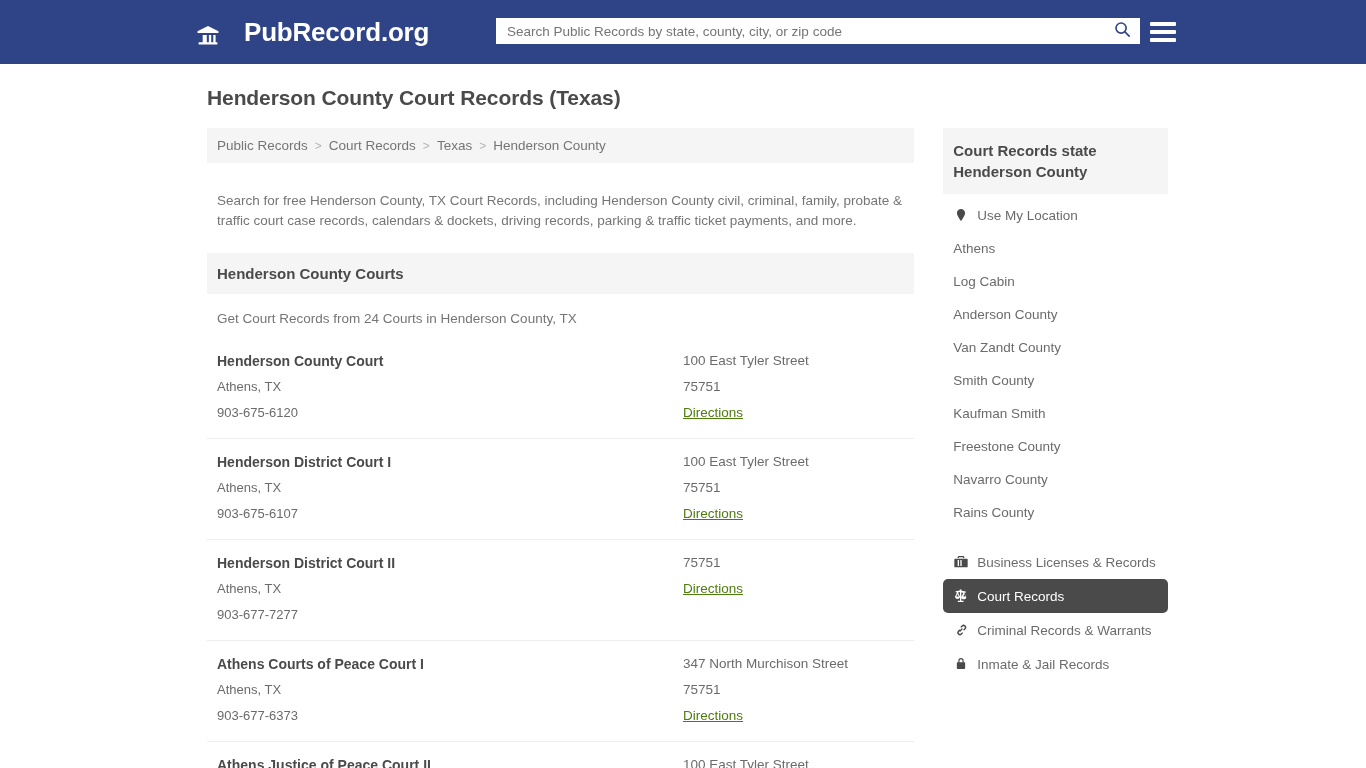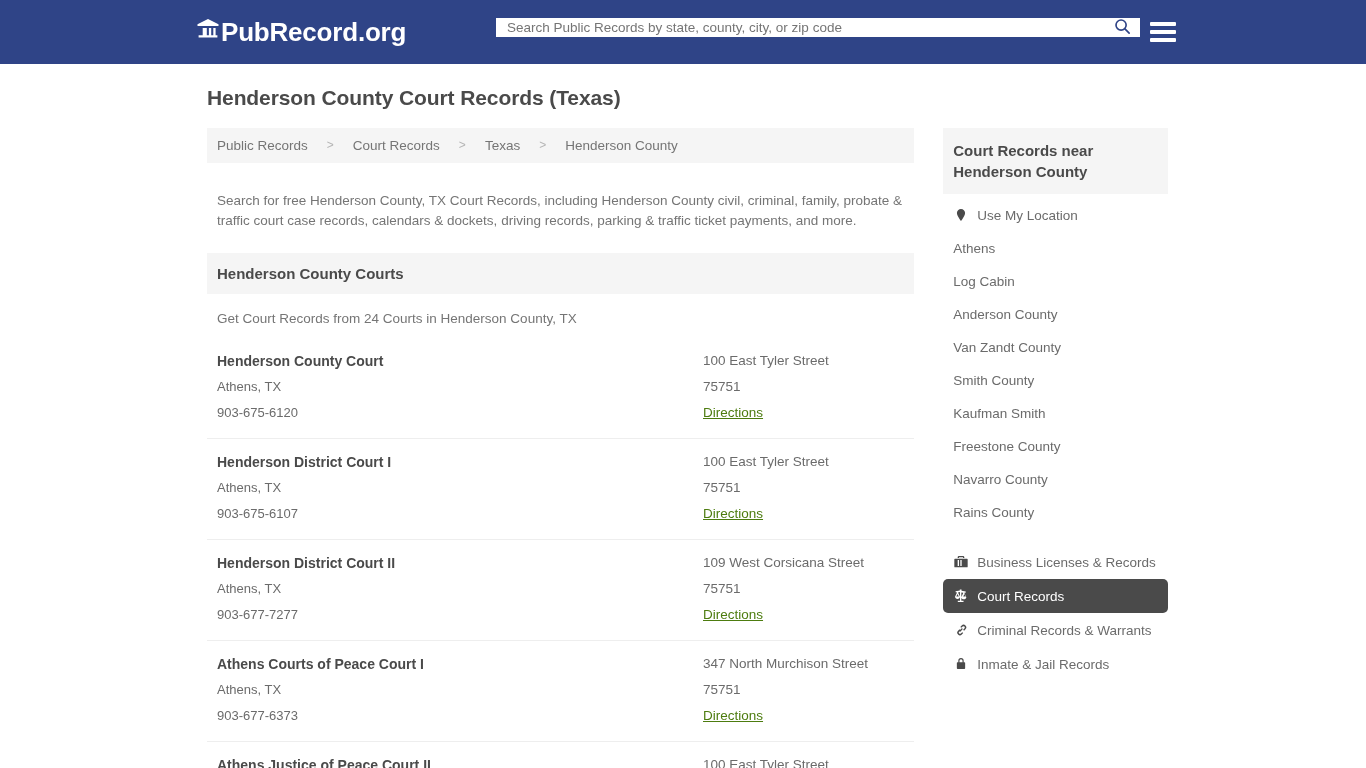--- a/index.html
+++ b/index.html
@@ -16,41 +16,41 @@
   
   .site-header {
     height: 64px;
     background: #2f4487;
     display: flex;
     align-items: center;
     position: relative;
   }
   .brand {
     display: flex;
-    align-items: flex-start;
-    gap: 1px;
+    align-items: flex-end;
+    gap: 24px;
     margin-left: 196px;
     text-decoration: none;
     cursor: pointer;
   }
   .brand-icon { display: block; width: 24px; height: 24px; }
   .brand-text {
     color: #ffffff;
     font-size: 26px;
     font-weight: bold;
     letter-spacing: -0.2px;
     white-space: nowrap;
   }
 
   .search-wrap {
     position: absolute;
     left: 496px;
     top: 18px;
     width: 644px;
-    height: 19px;
+    height: 26px;
     background: #ffffff;
     display: flex;
     align-items: center;
     border: 1px solid #ffffff;
   }
   .search-input {
     flex: 1;
     border: 0;
     outline: none;
     height: 26px;
@@ -107,23 +107,23 @@
   .main-col { width: 730px; margin-left: 9px; }
   .side-col { width: 232px; margin-left: 29px; }
 
   
   .breadcrumb {
     background: #f5f5f5;
     padding: 10px 10px;
     font-size: 13.5px;
     color: #757575;
     display: flex;
-    align-items: flex-start;
+    align-items: flex-end;
     flex-wrap: wrap;
-    gap: 12px;
+    gap: 0;
   }
   .crumb { color: #757575; text-decoration: none; cursor: pointer; }
   .crumb-sep { color: #b5b5b5; margin: 0 7px; font-size: 12px; }
   .crumb.current { color: #757575; }
 
   .intro {
     font-size: 13.5px;
     line-height: 20px;
     color: #757575;
     padding: 14px 10px 0 10px;
@@ -144,21 +144,20 @@
     color: #757575;
     padding: 17px 10px 0 10px;
   }
 
   
   .court-list { margin-top: 12px; }
   .court-row {
     display: flex;
     border-bottom: 1px solid #eeeeee;
     padding: 10px 10px 12px 10px;
-    gap: 20px;
   }
   .court-left { width: 466px; }
   .court-right { flex: 1; }
   .court-name {
     font-size: 14px;
     font-weight: bold;
     color: #4a4a4a;
     line-height: 26px;
   }
   .court-city, .court-phone {
@@ -295,21 +294,20 @@
                 <div><a class="directions" href="#">Directions</a></div>
               </div>
             </div>
             <div class="court-row">
               <div class="court-left">
                 <div class="court-name">Henderson District Court II</div>
                 <div class="court-city">Athens, TX</div>
                 <div class="court-phone">903-677-7277</div>
               </div>
               <div class="court-right">
-                <div class="court-addr">109 West Corsicana Street</div>
                 <div class="court-zip">75751</div>
                 <div><a class="directions" href="#">Directions</a></div>
               </div>
             </div>
             <div class="court-row">
               <div class="court-left">
                 <div class="court-name">Athens Courts of Peace Court I</div>
                 <div class="court-city">Athens, TX</div>
                 <div class="court-phone">903-677-6373</div>
               </div>
@@ -327,21 +325,21 @@
                 <div class="court-addr">100 East Tyler Street</div>
               </div>
             </div>
           </div>
 
       </div>
 
       <aside class="side-col">
 
         <div class="side-box">
-          <div class="side-head">Court Records near Henderson County</div>
+          <div class="side-head">Court Records state Henderson County</div>
           <ul class="side-list" id="nearby-list">
               <li class="side-item loc">
                 <span class="ico">
                   <svg viewBox="0 0 24 24" width="14" height="16">
                     <path d="M12 1.6C8.1 1.6 5 4.7 5 8.6c0 5 7 13.8 7 13.8s7-8.8 7-13.8c0-3.9-3.1-7-7-7z"></path>
                   </svg>
                 </span>
                 <span>Use My Location</span>
               </li>
               <li class="side-item">

